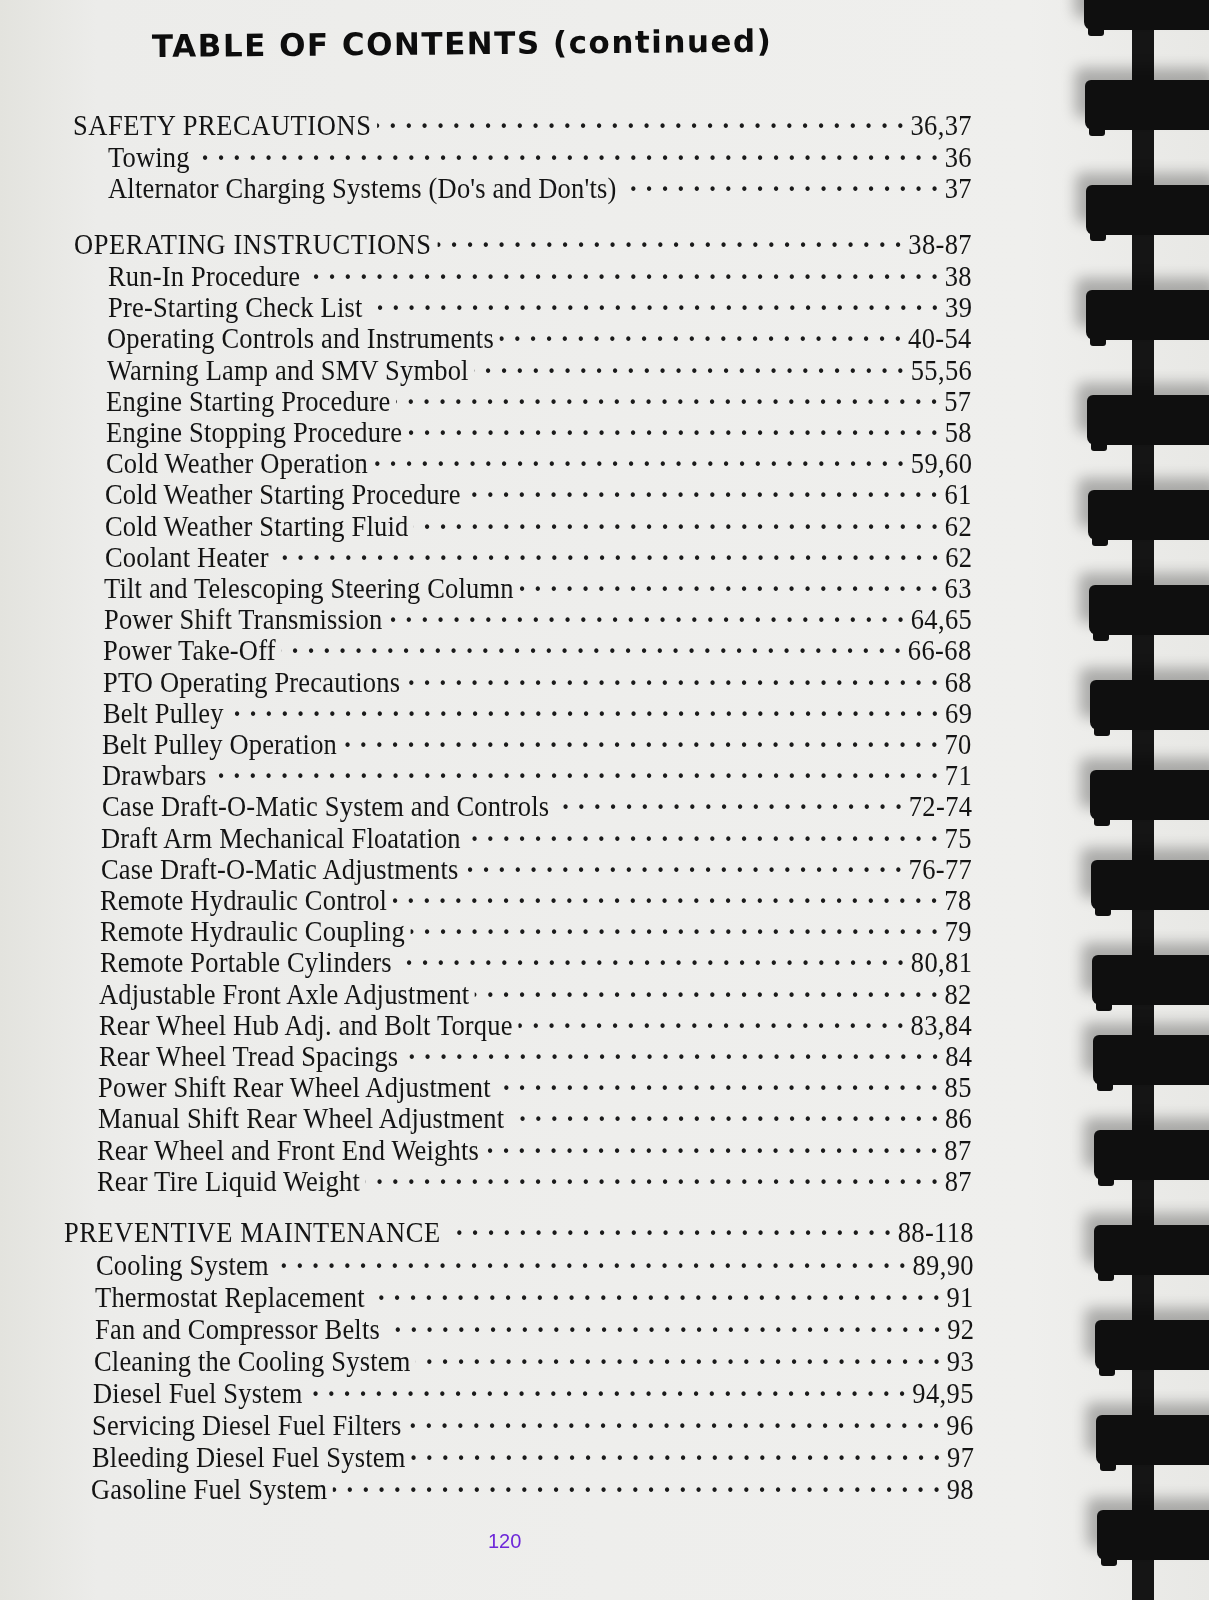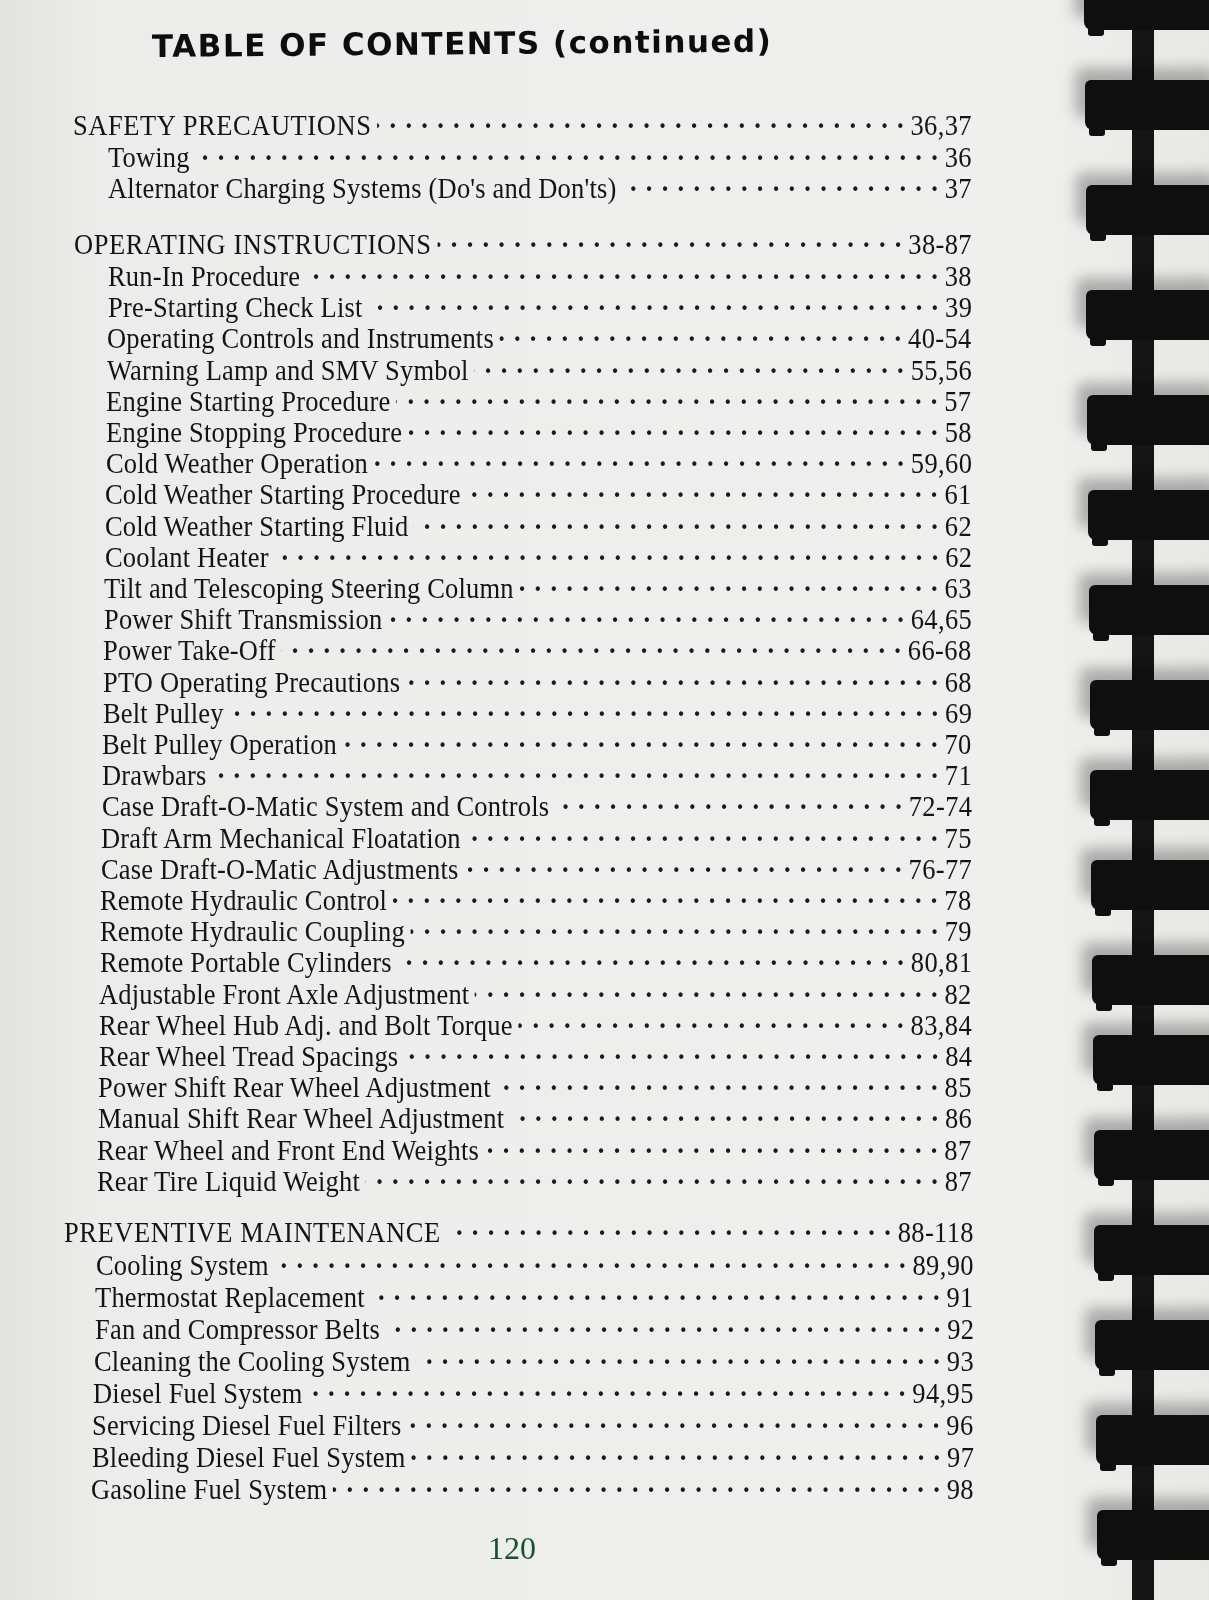--- a/index.html
+++ b/index.html
@@ -80,23 +80,23 @@
     }
     .row .pages {
       flex: 0 0 auto;
       text-align: right;
       letter-spacing: 0.4px;
     }
     .footer-page {
       position: absolute;
       left: 488px;
       top: 1530px;
-      font-size: 32px;
-      font-family: Liberation Serif, serif;
-      color: #14532d;
+      font-size: 20px;
+      font-family: Liberation Sans, sans-serif;
+      color: #6d28d9;
     }
     .spine {
       position: absolute;
       left: 1132px;
       width: 22px;
       top: 0;
       height: 1600px;
       background: #151515;
     }
     .ring {

